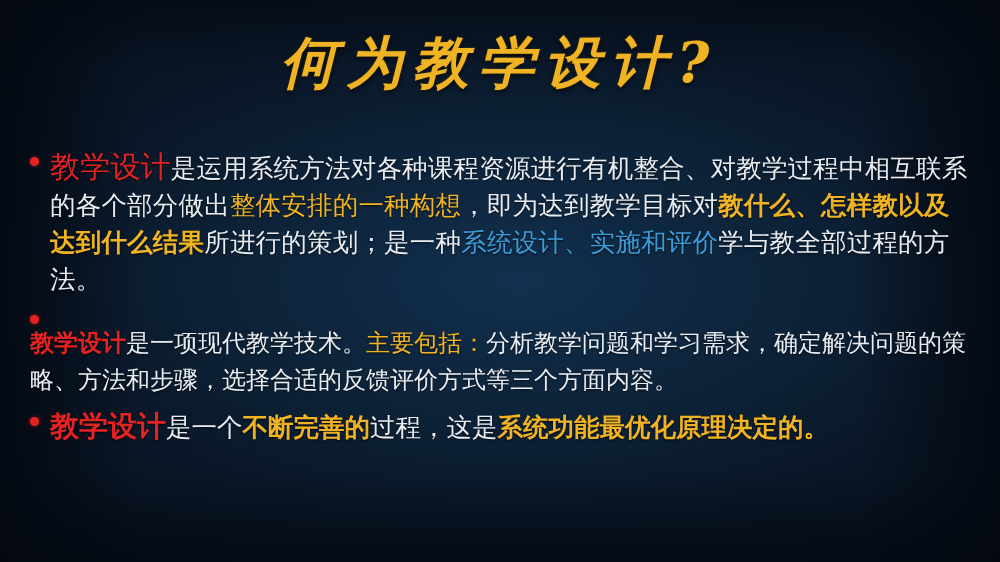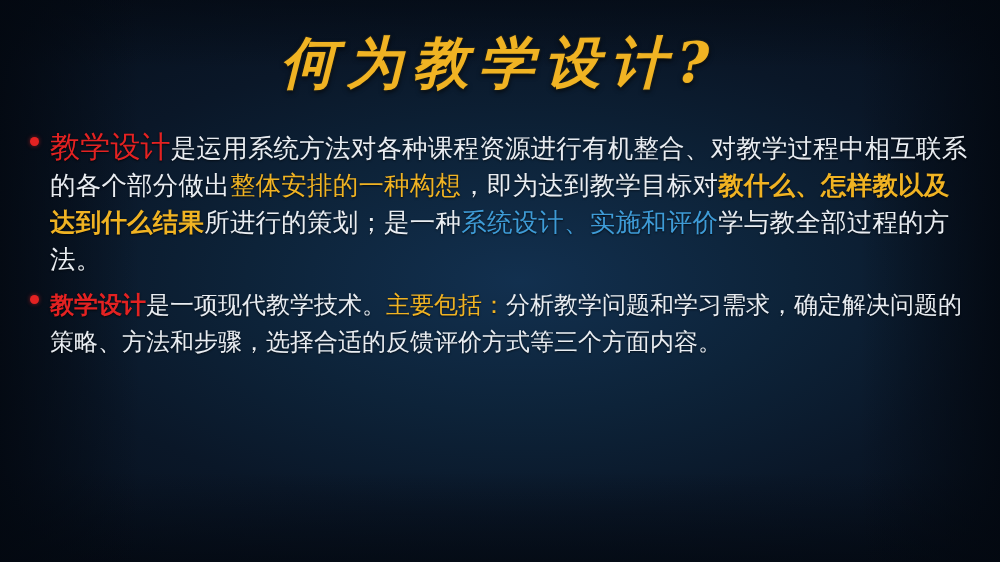--- a/index.html
+++ b/index.html
@@ -41,21 +41,21 @@
     font-size: 56px;
     letter-spacing: 10px;
     color: #f0b323;
     text-shadow: 0 2px 5px rgba(0,0,0,.75), 0 0 2px rgba(240,179,35,.4);
     white-space: nowrap;
   }
 
   
   .body {
     position: absolute;
-    top: 128px;
+    top: 148px;
     left: 30px;
     right: 28px;
   }
   .bullet {
     display: flex;
     align-items: flex-start;
     margin-bottom: 12px;
   }
   .bullet .marker {
     flex: 0 0 auto;
@@ -80,21 +80,21 @@
     text-shadow: 0 1px 2px rgba(0,0,0,.6);
   }
 
   
   .b1 .text { font-size: 25.5px; line-height: 37px; letter-spacing: .2px; }
   .b2 .text { font-size: 24px;   line-height: 37px; }
   .b3 .text { font-size: 24px;   line-height: 37px; font-family: "DejaVu Serif", "Liberation Serif", serif; }
   .b4 .text { font-size: 25.5px; line-height: 37px; }
 
   .b1 { margin-bottom: 8px; }
-  .b2 { margin-bottom: 10px; }
+  .b2 { margin-bottom: 10px; flex-direction: column; }
   .b3 { margin-bottom: 14px; }
 
   
   .run-white  { color: #e9edf2; }
   .run-red    { color: #e32222; text-shadow: 0 1px 2px rgba(0,0,0,.7); }
   .run-gold   { color: #f0b323; text-shadow: 0 1px 2px rgba(0,0,0,.7); }
   .run-blue   { color: #3e9bd6; text-shadow: 0 1px 2px rgba(0,0,0,.7); }
 
   .w-bold   { font-weight: 700; }
   .w-normal { font-weight: 400; }
@@ -119,15 +119,19 @@
       <span class="marker"><span class="dot"></span></span>
       <span class="text"><span class="run-red w-normal">教学设计</span><span class="run-white w-normal">是运用系统方法对各种课程资源进行有机整合、对教学过程中相互联系的各个部分做出</span><span class="run-gold w-normal">整体安排的一种构想</span><span class="run-white w-normal">，即为达到教学目标对</span><span class="run-gold w-bold">教什么、怎样教以及达到什么结果</span><span class="run-white w-normal">所进行的策划；是一种</span><span class="run-blue w-normal">系统设计、实施和评价</span><span class="run-white w-normal">学与教全部过程的方法。</span></span>
     </div>
 
     <div class="bullet b2">
       <span class="marker"><span class="dot"></span></span>
       <span class="text"><span class="run-red w-bold">教学设计</span><span class="run-white w-normal">是一项现代教学技术。</span><span class="run-gold w-normal">主要包括：</span><span class="run-white w-normal">分析教学问题和学习需求，确定解决问题的策略、方法和步骤，选择合适的反馈评价方式等三个方面内容。</span></span>
     </div>
 
 
+    <div class="bullet b4">
+      <span class="marker"><span class="dot"></span></span>
+      <span class="text"><span class="run-red w-bold">教学设计</span><span class="run-white w-normal">是一个</span><span class="run-gold w-bold">不断完善的</span><span class="run-white w-normal">过程，这是</span><span class="run-gold w-bold">系统功能最优化原理决定的。</span></span>
+    </div>
 
   </div>
 </div>
 
 </body></html>

